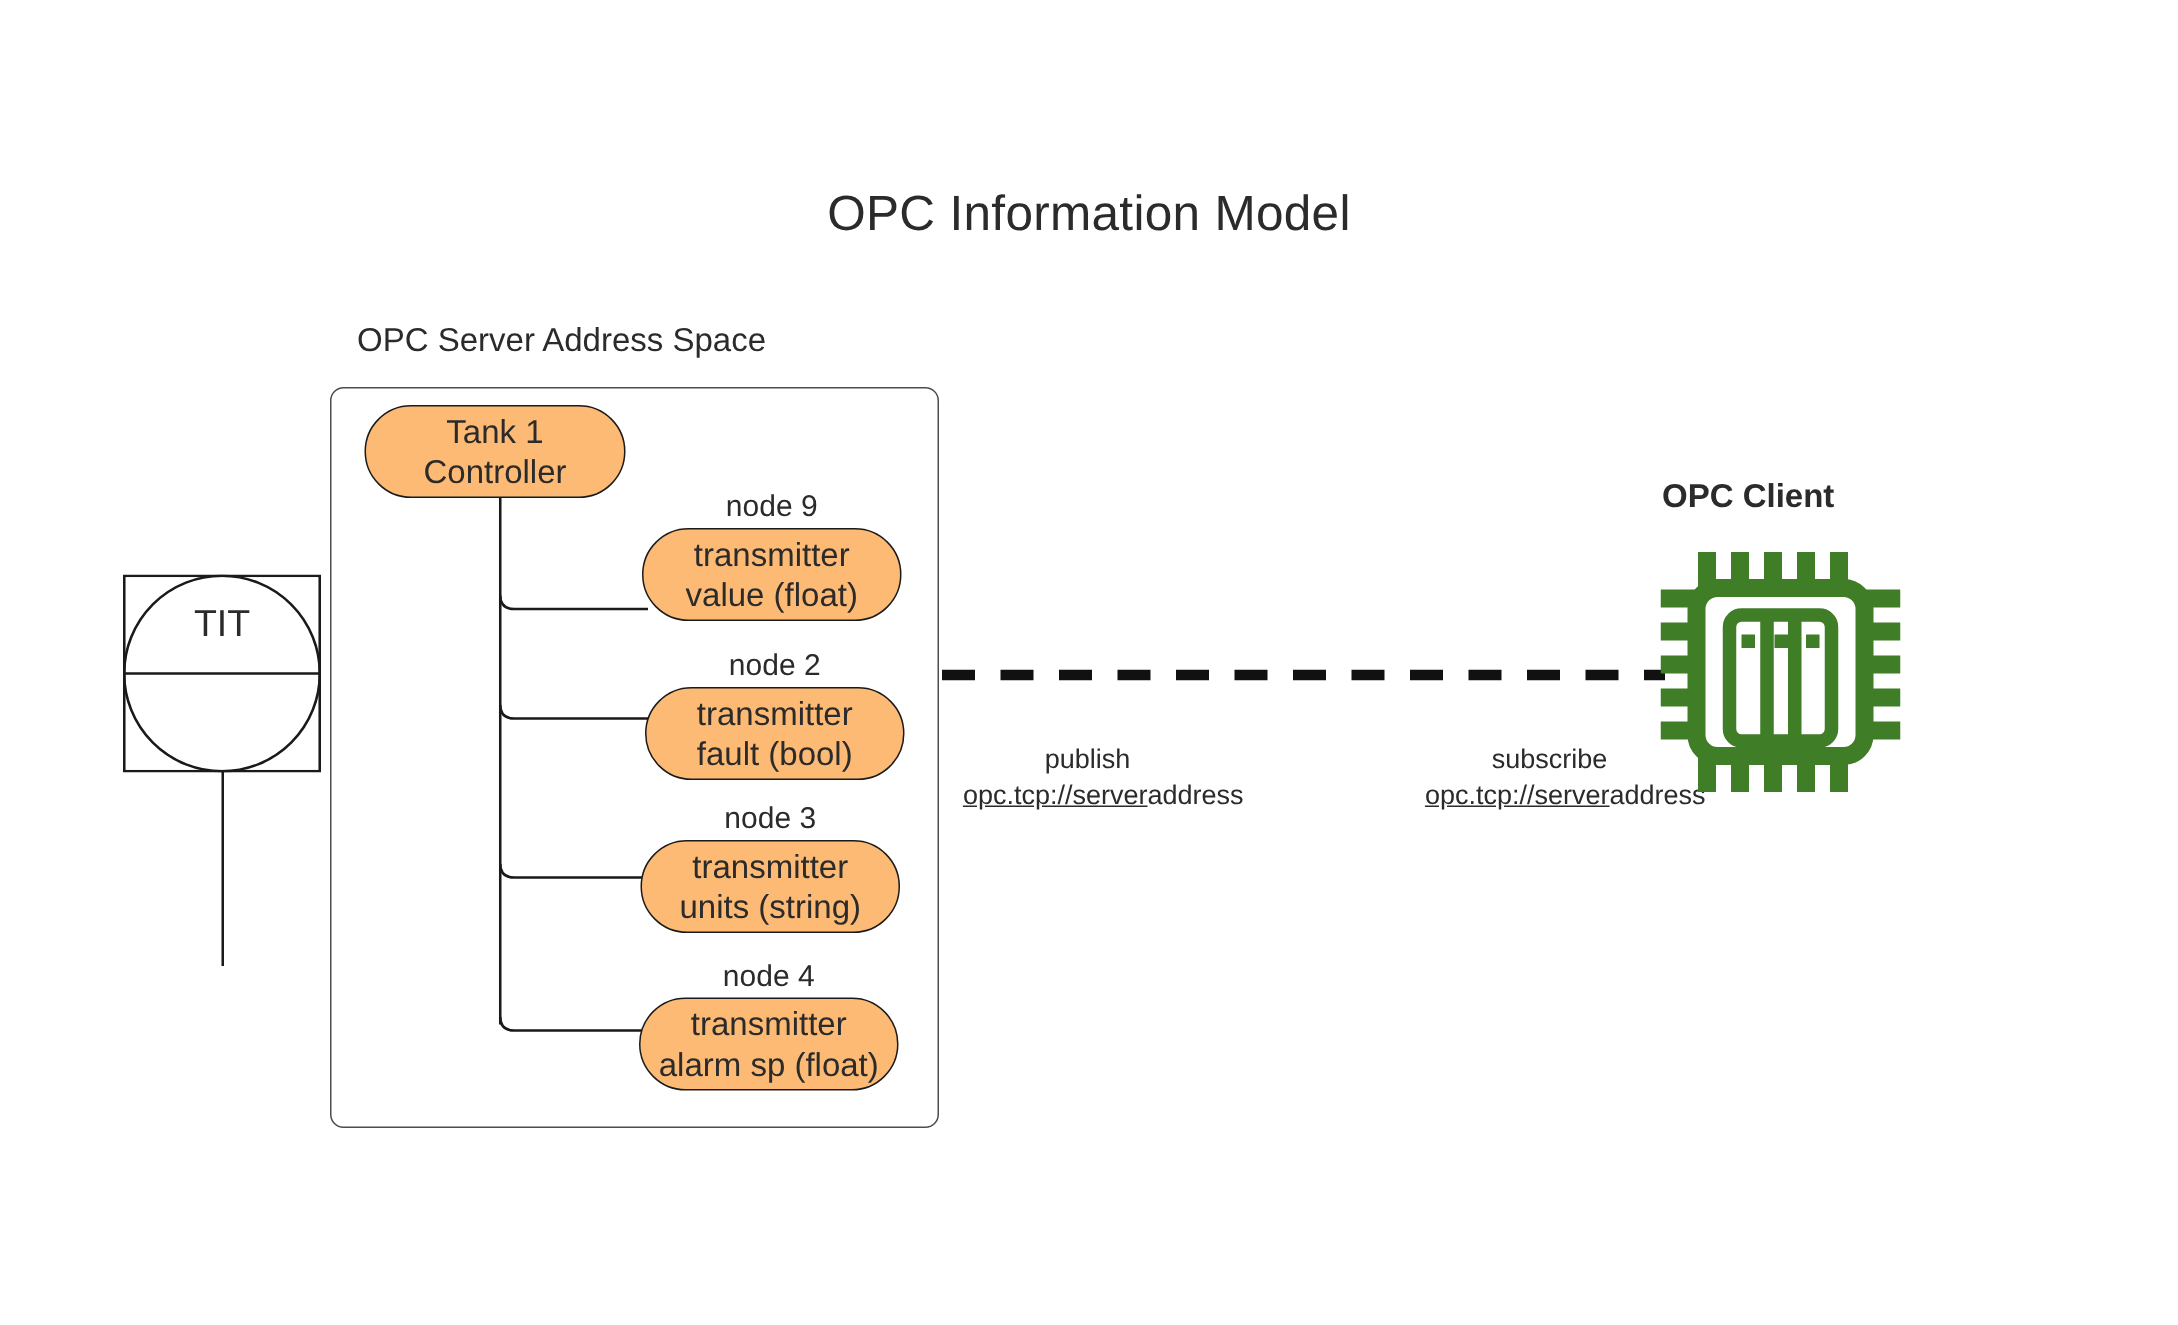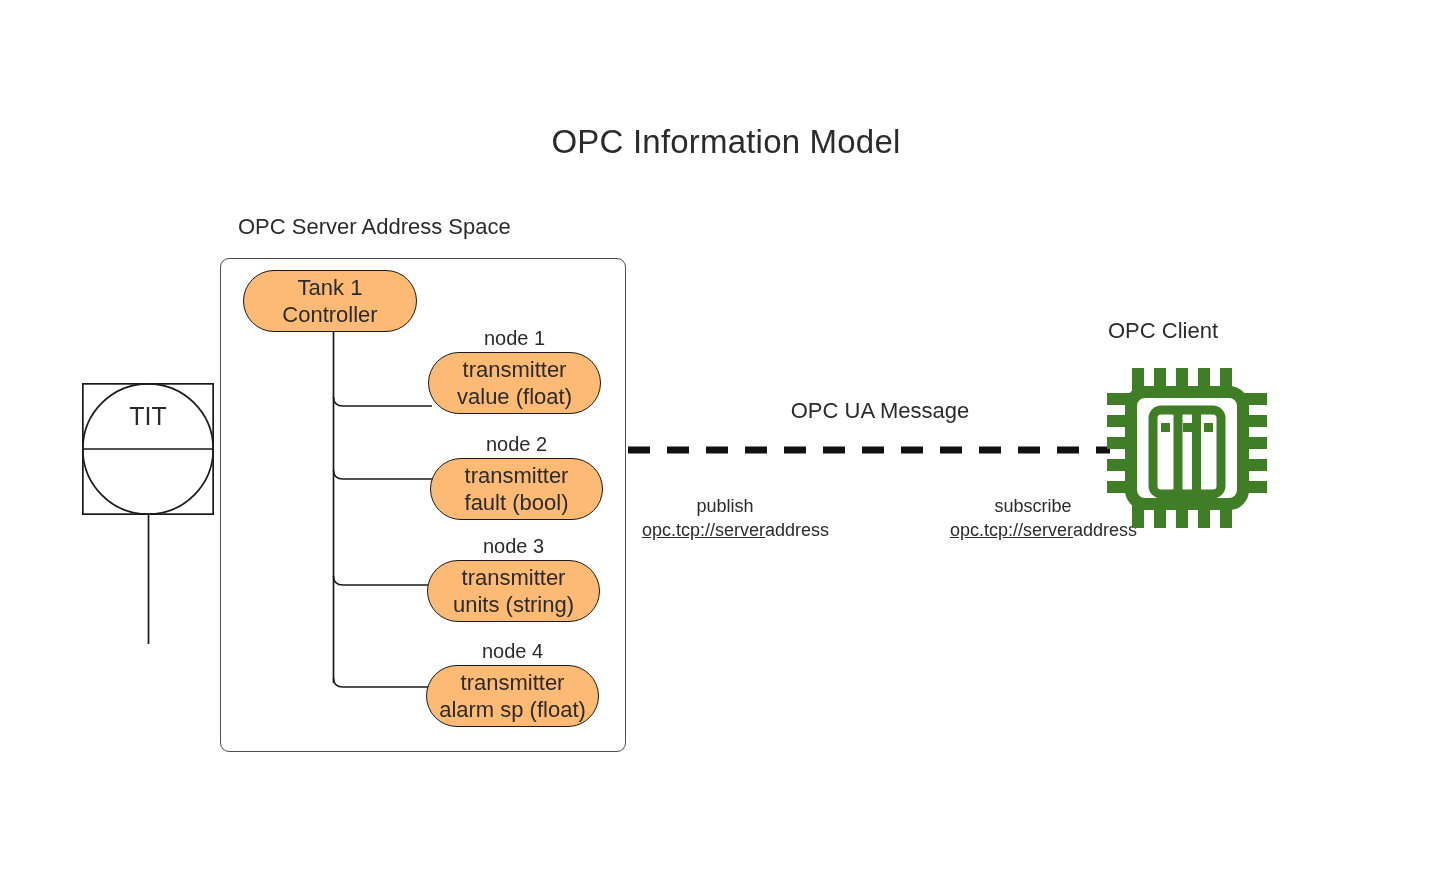--- a/index.html
+++ b/index.html
@@ -44,21 +44,21 @@
   }
   #diagram-title { top: 99px; }
 
   
   .heading {
     font-size: 22px;
     color: #2b2b2b;
     white-space: nowrap;
   }
   #server-space-label { left: 238px; top: 214px; }
-  #opc-client-label   { left: 1108px; top: 318px; }
+  #opc-client-label   { left: 1108px; top: 318px; font-weight: bold; }
 
   
   #object-caption {
     left: 220px;
     top: 764px;
     width: 408px;
     text-align: center;
     font-size: 24px;
     color: #2b2b2b;
   }
@@ -200,21 +200,21 @@
 
   <div class="abs heading" id="server-space-label">OPC Server Address Space</div>
 
   <div class="abs" id="server-box"></div>
 
   <div class="abs stadium" id="node-root">
     <span>Tank 1</span>
     <span>Controller</span>
   </div>
 
-  <div class="node-caption" id="node-1-caption">node 1</div>
+  <div class="node-caption" id="node-1-caption">node 9</div>
   <div class="abs stadium" id="node-1">
     <span>transmitter</span>
     <span>value (float)</span>
   </div>
 
   <div class="node-caption" id="node-2-caption">node 2</div>
   <div class="abs stadium" id="node-2">
     <span>transmitter</span>
     <span>fault (bool)</span>
   </div>
@@ -232,21 +232,20 @@
   </div>
 
 
   <svg class="abs" id="tit-symbol" viewBox="0 0 132 132" width="132" height="132">
     <rect x="0.85" y="0.85" width="130.3" height="130.3" fill="#ffffff" stroke="#1a1a1a" stroke-width="1.7"></rect>
     <circle cx="66" cy="66" r="65.2" fill="none" stroke="#1a1a1a" stroke-width="1.7"></circle>
     <line x1="0.85" y1="66" x2="131.15" y2="66" stroke="#1a1a1a" stroke-width="1.7"></line>
   </svg>
   <div class="abs" id="tit-label">TIT</div>
 
-  <div class="abs" id="opc-message-label">OPC UA Message</div>
 
   <div class="endpoint-block" id="publish-block">
     <span class="endpoint-verb">publish</span>
     <span class="endpoint-uri"><a class="uri-link" href="#" style="color:#2b2b2b;">opc.tcp://server</a><span>address</span></span>
   </div>
 
   <div class="endpoint-block" id="subscribe-block">
     <span class="endpoint-verb">subscribe</span>
     <span class="endpoint-uri"><a class="uri-link" href="#" style="color:#2b2b2b;">opc.tcp://server</a><span>address</span></span>
   </div>

